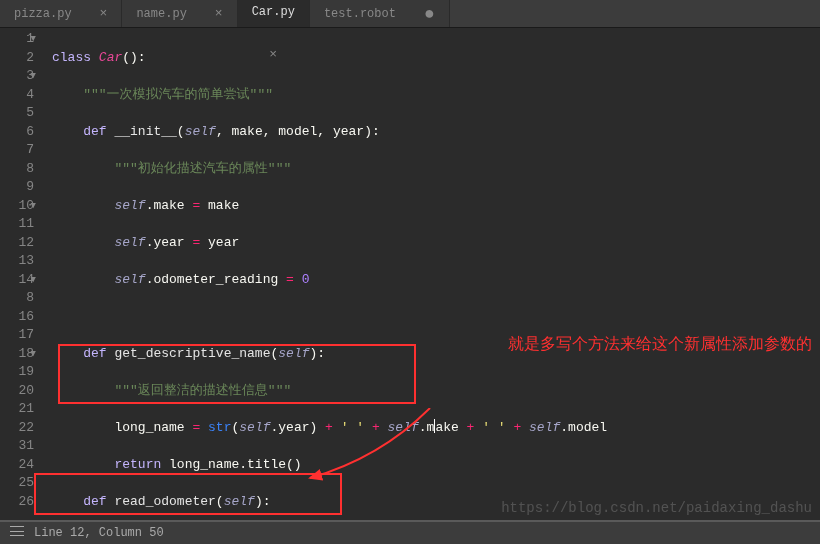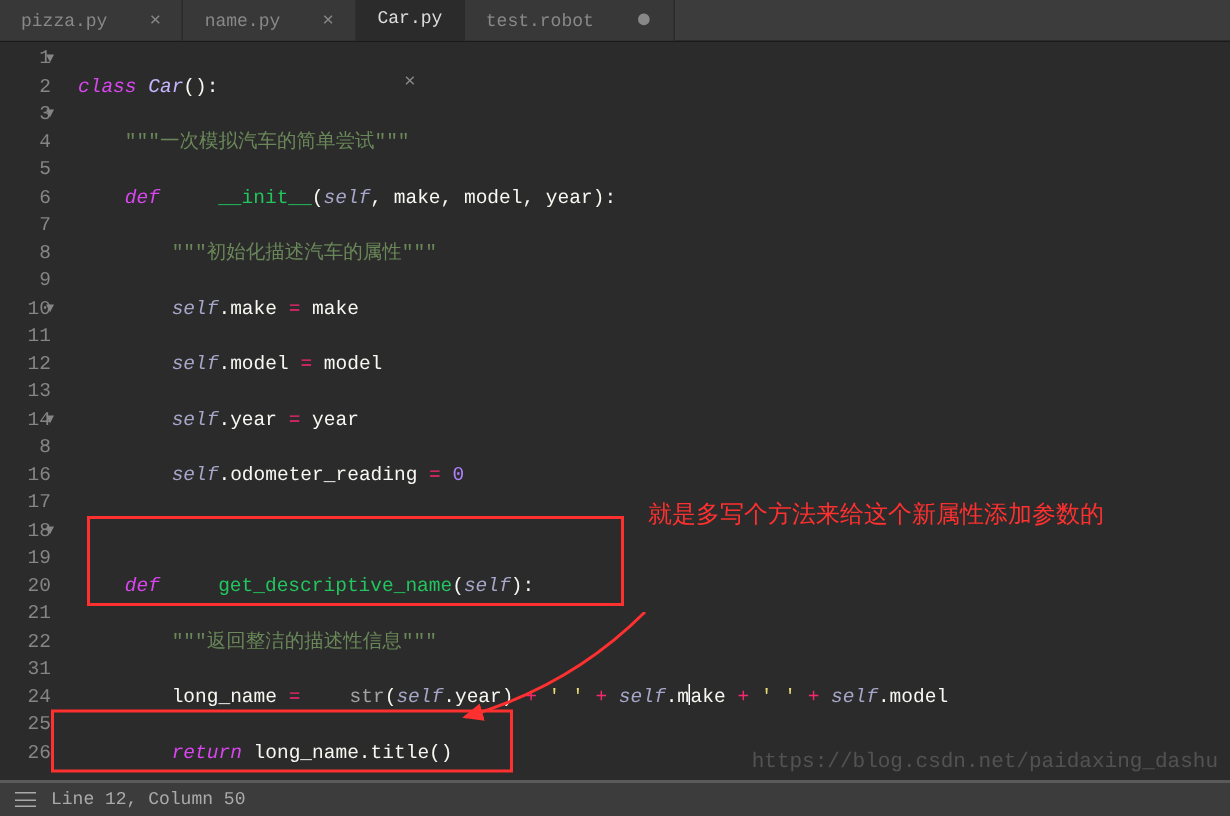--- a/index.html
+++ b/index.html
@@ -8,35 +8,35 @@
 .tab { padding: 5px 14px; display: flex; align-items: center; gap: 28px; color: #888; cursor: pointer; background: #383838; border-right: 1px solid #2a2a2a; font-size: 12px; }
 .tab.active { background: #2b2b2b; color: #ddd; flex-direction: column; }
 .tab .close { color: #888; font-size: 13px; }
 .tab .dot { color: #888; font-size: 18px; line-height: 0; }
 .editor { display: flex; height: 490px; position: relative; }
 .gutter { background: #2b2b2b; color: #858585; text-align: right; padding: 2px 10px 0 10px; user-select: none; font-size: 13px; line-height: 18.5px; min-width: 44px; }
 .gutter .gline { height: 18.5px; position: relative; }
 .fold { color: #858585; position: absolute; right: -2px; font-size: 9px; }
 .code { padding: 2px 0 0 8px; line-height: 18.5px; white-space: pre; position: relative; flex: 1; }
 .code .line { height: 18.5px; }
-.kw { color: #d946ef; font-style: italic; }
-.cls { color: #c4b5fd; font-style: italic; }
-.fn { color: #22c55e; margin-left: 31px; }
+.kw { color: #c4b5fd; }
+.cls { color: #ec4899; font-style: italic; }
+.fn { color: #e5e5e5; }
 .self { color: #a6a6c9; font-style: italic; margin-top: 12px; }
 .str { color: #e6db74; }
 .doc { color: #6a8759; }
 .num { color: #ae81ff; }
 .op { color: #f92672; }
 .wh { color: #f8f8f2; }
-.builtin { color: #a3a3a3; margin-left: 25px; }
+.builtin { color: #3b82f6; }
 .cursor { border-left: 1px solid #fff; display: inline-block; height: 14px; vertical-align: middle; margin-bottom: 2px; }
 .box { position: absolute; border: 2px solid #ff3030; pointer-events: none; }
-.annotation { position: absolute; left: 432px; top: 332px; color: #ff3030; font-family: SimSun, serif; font-size: 16px; width: 380px; line-height: 24px; }
+.annotation { position: absolute; left: 432px; top: 332px; color: #ff3030; font-family: SimSun, serif; font-size: 16px; width: 380px; line-height: 24px; text-align: right; }
 .arrow { position: absolute; pointer-events: none; }
-.statusbar { position: absolute; bottom: 0; left: 0; right: 0; height: 24px; background: #3c3c3c; border-top: 2px solid #5a5a5a; color: #aaa; font-size: 12px; padding: 4px 10px; display: flex; align-items: center; gap: 10px; }
+.statusbar { position: absolute; bottom: 0; left: 0; right: 0; height: 24px; background: #3c3c3c; border-top: 2px solid #5a5a5a; color: #aaa; font-size: 12px; padding: 4px 10px; display: flex; align-items: flex-start; gap: 10px; }
 .watermark { position: absolute; right: 8px; bottom: 28px; color: rgba(200,200,200,0.25); font-size: 14px; font-family: Liberation Mono, monospace; }
 .menuicon { width: 14px; height: 10px; display: inline-flex; flex-direction: column; justify-content: space-between; }
 .menuicon span { height: 1px; background: #aaa; }
 </style>
 </head>
 <body>
 
 <div class="tabs">
   <div class="tab">
       <span>pizza.py</span>
@@ -84,21 +84,20 @@
       <div class="gline">24</div>
       <div class="gline">25</div>
       <div class="gline">26</div>
     </div>
   <div class="code">
 <div class="line"><span class="kw">class</span> <span class="cls">Car</span><span class="wh">():</span></div>
 <div class="line">    <span class="doc">"""一次模拟汽车的简单尝试"""</span></div>
 <div class="line">    <span class="kw">def</span> <span class="fn">__init__</span><span class="wh">(</span><span class="self">self</span><span class="wh">, make, model, year</span><span class="wh">):</span></div>
 <div class="line">        <span class="doc">"""初始化描述汽车的属性"""</span></div>
 <div class="line">        <span class="self">self</span><span class="wh">.make </span><span class="op">=</span><span class="wh"> make</span></div>
-<div class="line">        <span class="self">self</span><span class="wh">.model </span><span class="op">=</span><span class="wh"> model</span></div>
 <div class="line">        <span class="self">self</span><span class="wh">.year </span><span class="op">=</span><span class="wh"> year</span></div>
 <div class="line">        <span class="self">self</span><span class="wh">.odometer_reading </span><span class="op">=</span><span class="wh"> </span><span class="num">0</span></div>
 <div class="line"></div>
 <div class="line">    <span class="kw">def</span> <span class="fn">get_descriptive_name</span><span class="wh">(</span><span class="self">self</span><span class="wh">):</span></div>
 <div class="line">        <span class="doc">"""返回整洁的描述性信息"""</span></div>
 <div class="line">        <span class="wh">long_name </span><span class="op">=</span><span> </span><span class="builtin">str</span><span class="wh">(</span><span class="self">self</span><span class="wh">.year) </span><span class="op">+</span><span class="str"> ' ' </span><span class="op">+</span><span> </span><span class="self">self</span><span class="wh">.m</span><span class="cursor"></span><span class="wh">ake </span><span class="op">+</span><span class="str"> ' ' </span><span class="op">+</span><span> </span><span class="self">self</span><span class="wh">.model</span></div>
 <div class="line">        <span class="kw">return</span><span class="wh"> long_name.title()</span></div>
 <div class="line">    <span class="kw">def</span> <span class="fn">read_odometer</span><span class="wh">(</span><span class="self">self</span><span class="wh">):</span></div>
 
 

